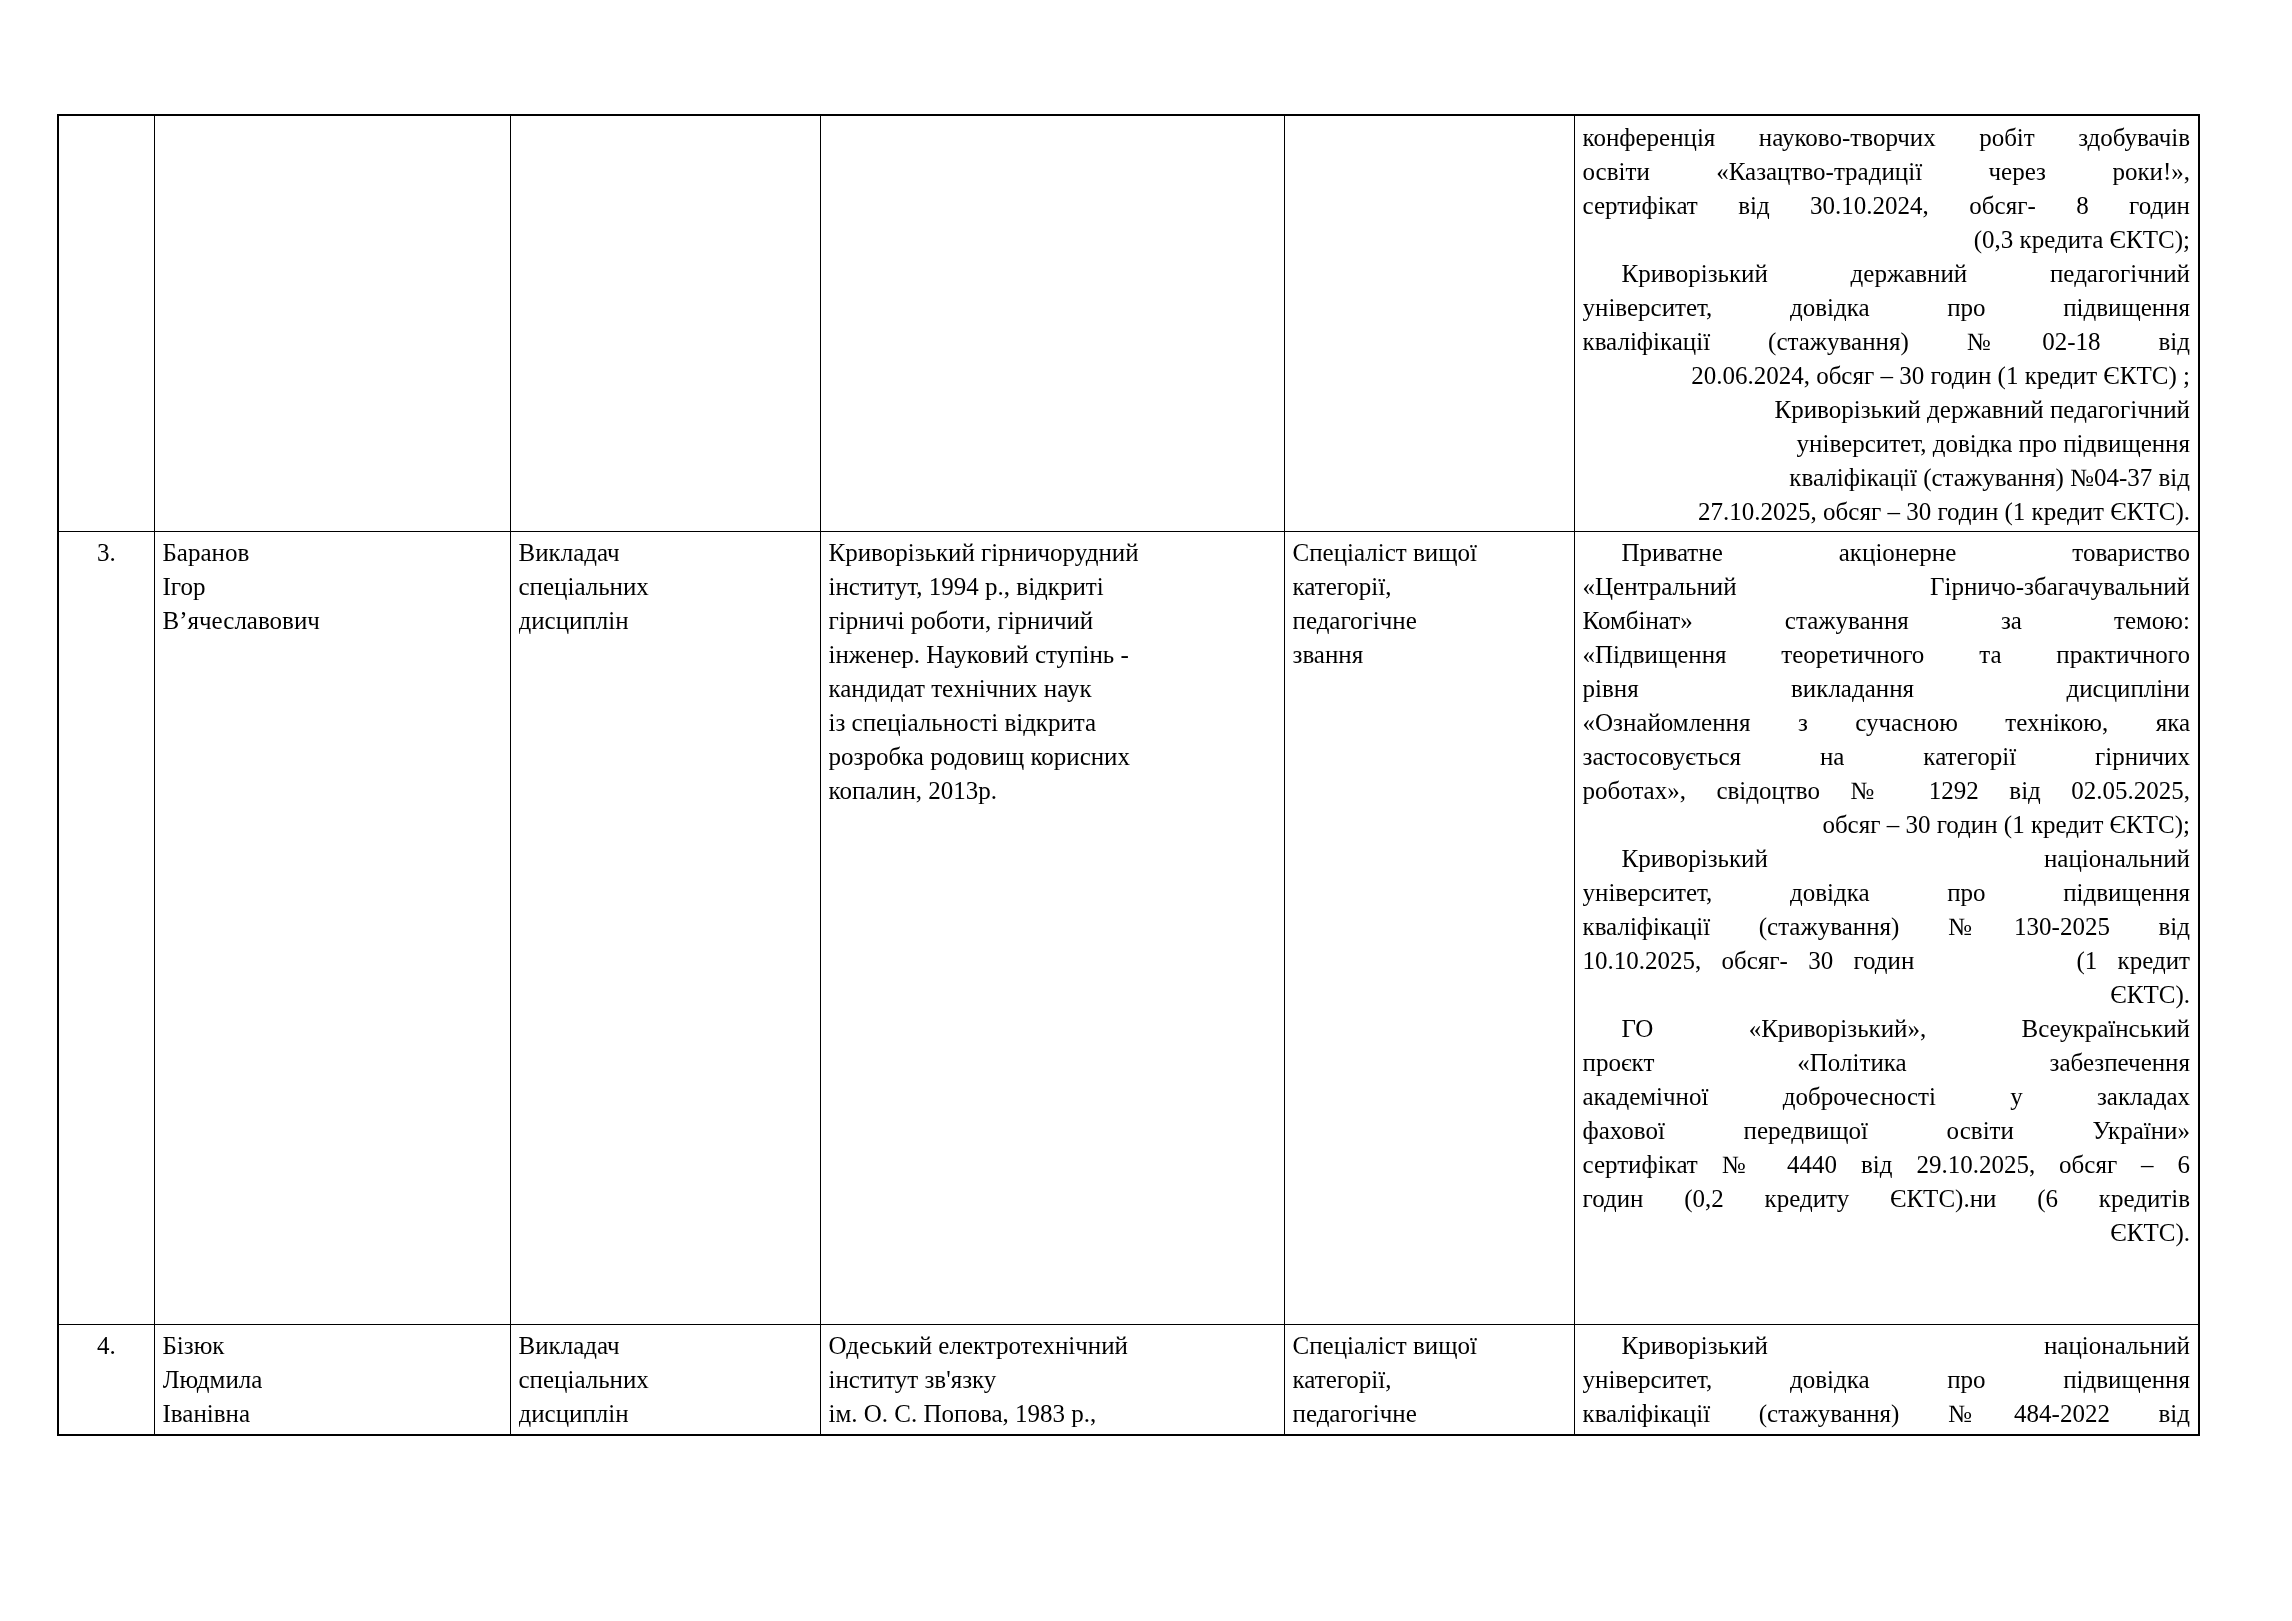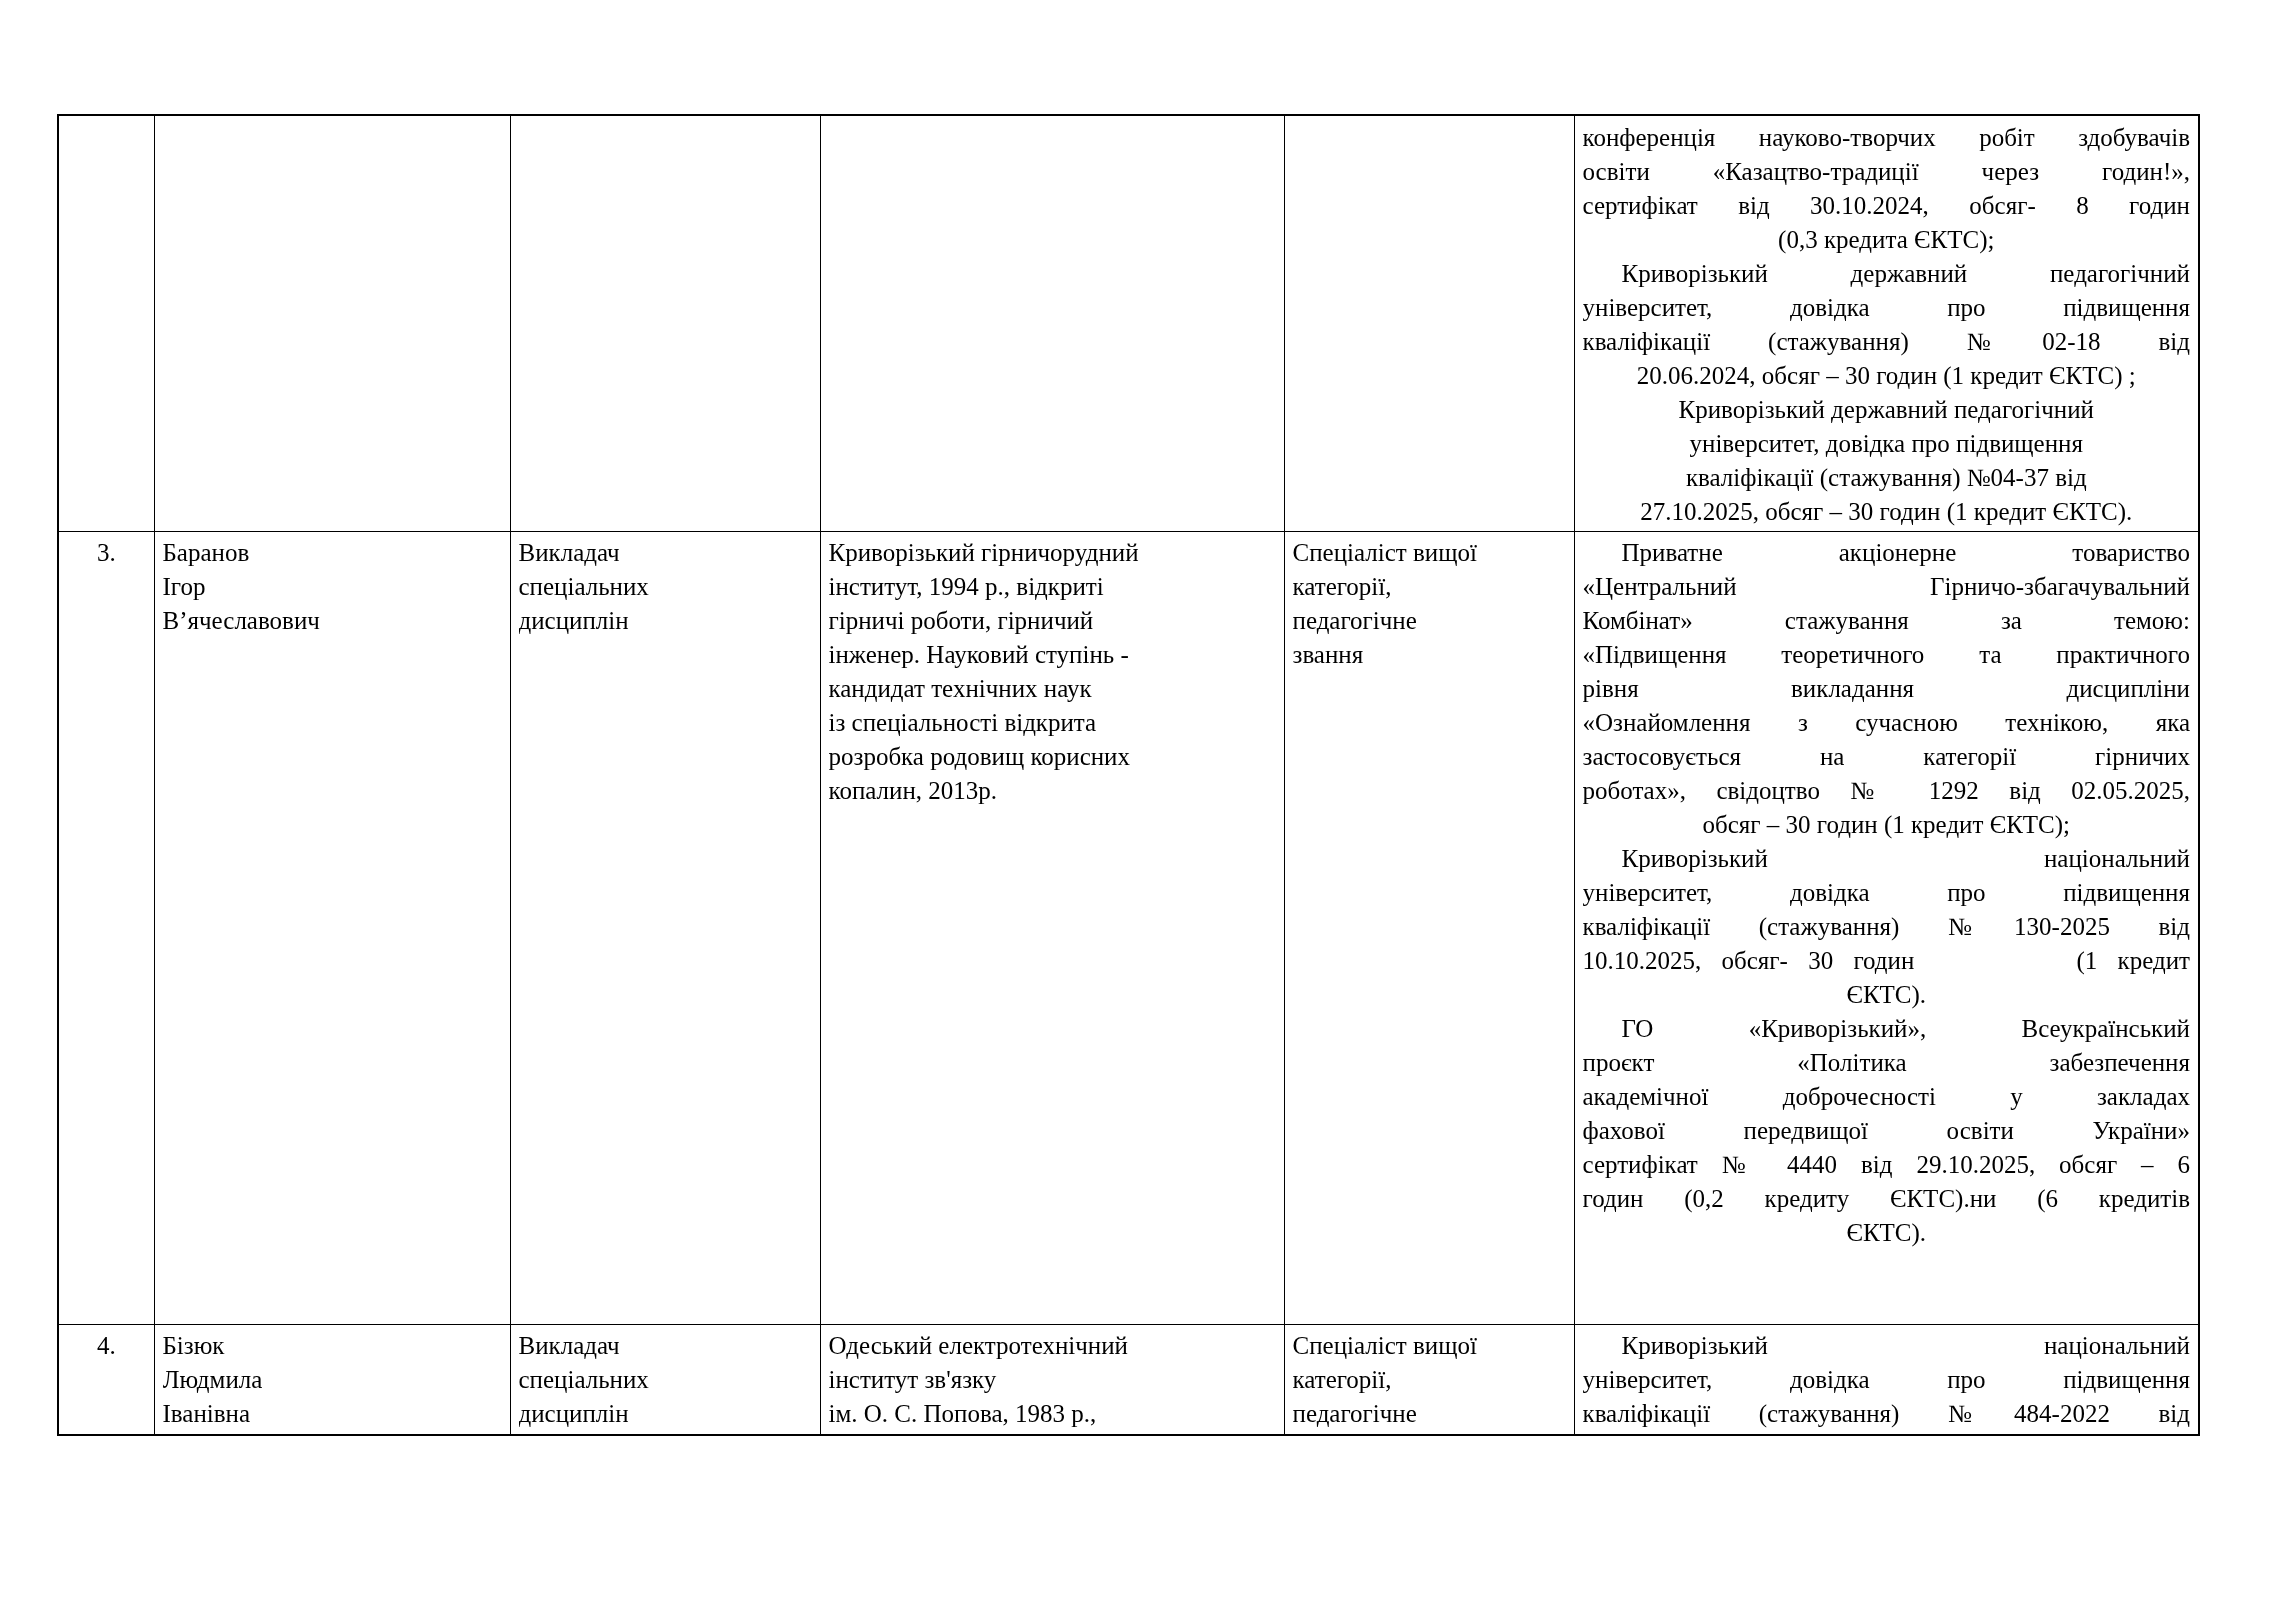--- a/index.html
+++ b/index.html
@@ -29,21 +29,21 @@
   tr.row-a{height:416px;}
   tr.row-b{height:793px;}
   tr.row-c{height:111px;}
   .wrap{overflow:hidden;}
   .wrap-a{max-height:405px;}
   .wrap-b{max-height:781px;}
   .wrap-c{max-height:102px;}
   .c-center{white-space:pre-line;}
   .c-num{text-align:center;}
   .para{margin:0;}
-  .line{text-align:center;}
+  .line{text-align:right;}
   .jl{text-align:justify;text-align-last:justify;}
   .first{text-indent:39px;}
 </style>
 </head>
 <body>
 
 <div class="page">
   <table class="doc-table">
     <colgroup>
       <col style="width:96px">
@@ -59,21 +59,21 @@
             <div class="wrap wrap-a"></div>
           </td>
         <td class="c-center"><div class="wrap wrap-a"></div></td>
         <td class="c-center"><div class="wrap wrap-a"></div></td>
         <td class="c-center"><div class="wrap wrap-a"></div></td>
         <td class="c-center"><div class="wrap wrap-a"></div></td>
         <td>
             <div class="wrap wrap-a">
               <div class="para">
                 <div class="line jl">конференція науково-творчих робіт здобувачів</div>
-                <div class="line jl">освіти «Казацтво-традиції через годин!»,</div>
+                <div class="line jl">освіти «Казацтво-традиції через роки!»,</div>
                 <div class="line jl">сертифікат від 30.10.2024, обсяг- 8 годин</div>
                 <div class="line">(0,3 кредита ЄКТС);</div>
               </div>
               <div class="para">
                 <div class="line jl first">Криворізький державний педагогічний</div>
                 <div class="line jl">університет, довідка про підвищення</div>
                 <div class="line jl">кваліфікації (стажування) №02-18 від</div>
                 <div class="line">20.06.2024, обсяг – 30 годин (1 кредит ЄКТС) ;</div>
               </div>
               <div class="para">

